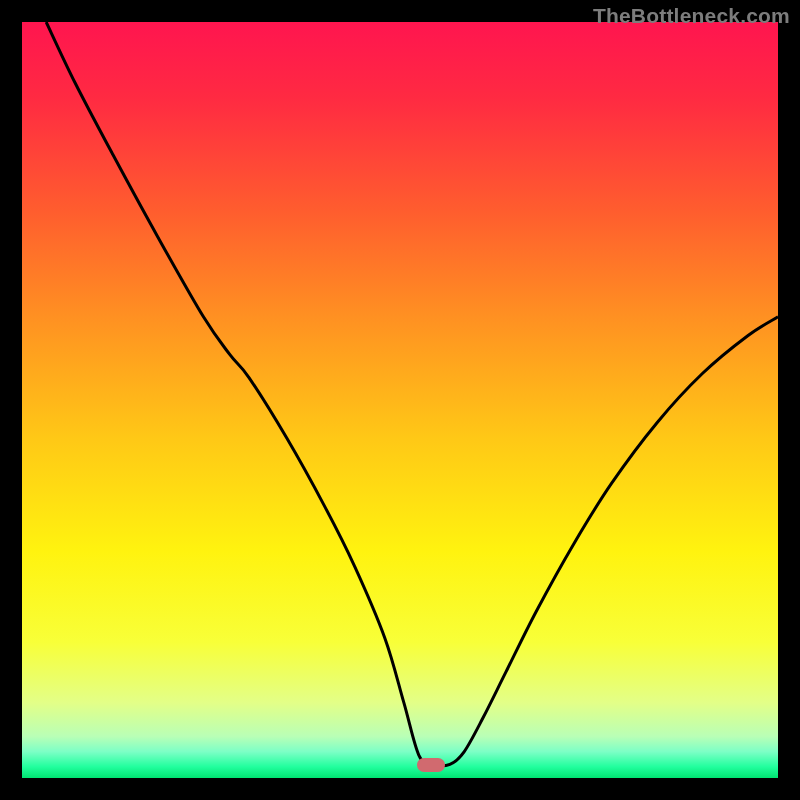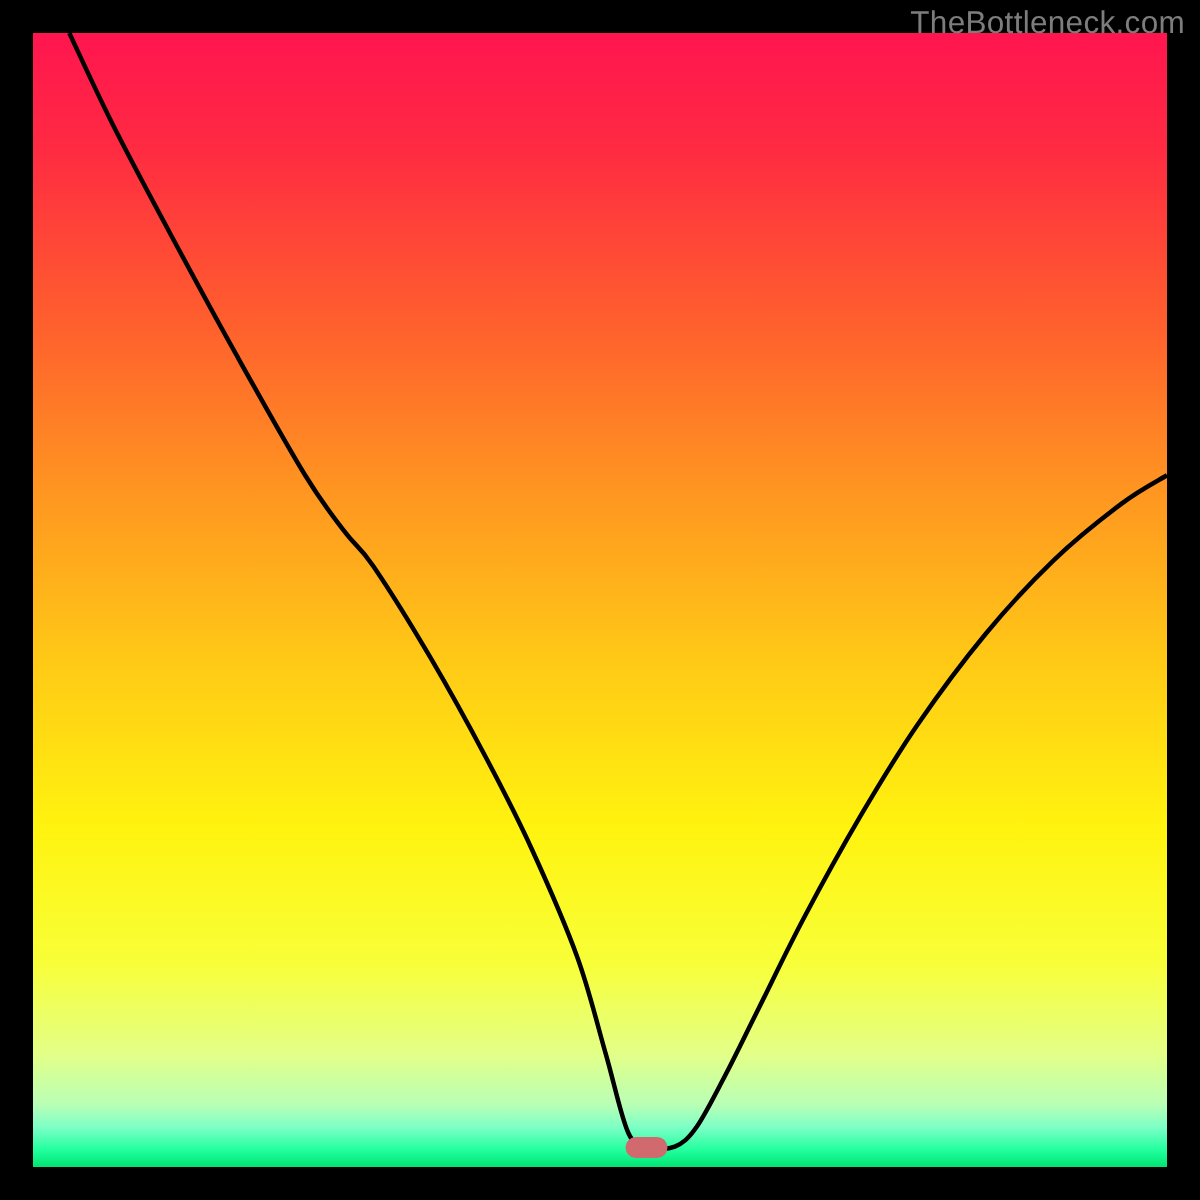--- a/index.html
+++ b/index.html
@@ -16,21 +16,21 @@
     width: 800px;
     height: 800px;
     background: #000;
   }
   .watermark {
     position: absolute;
     top: 4px;
     right: 10px;
     color: #7d7d7d;
     font-size: 21px;
-    font-weight: 400;
+    font-weight: 700;
     letter-spacing: 0.2px;
     z-index: 10;
   }
   .plot-area {
     position: absolute;
     left: 22px;
     top: 22px;
     width: 756px;
     height: 756px;
     overflow: hidden;

